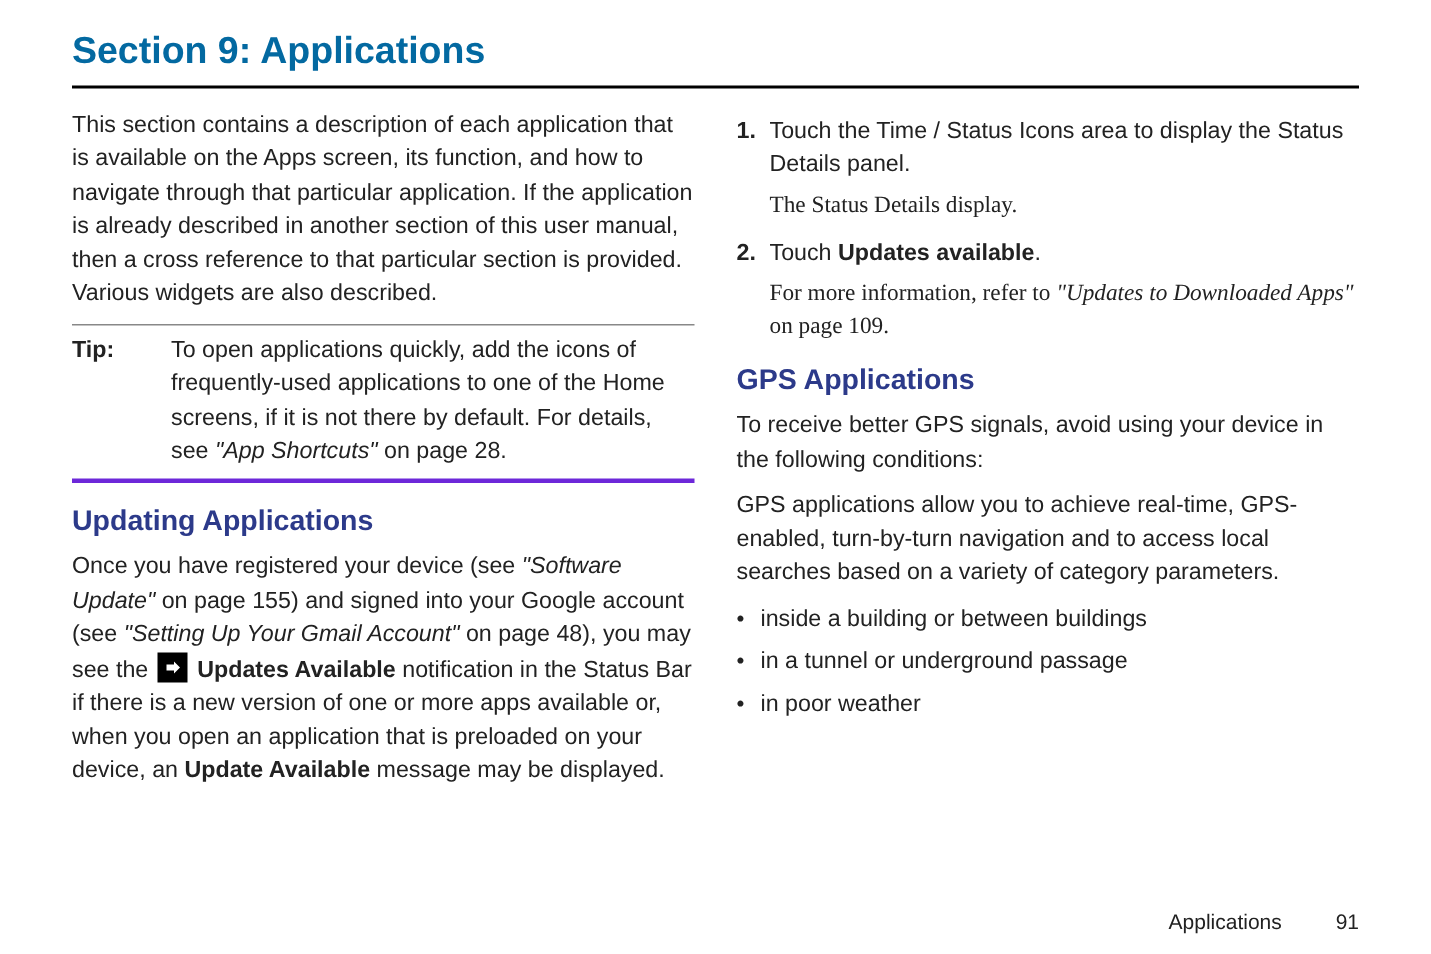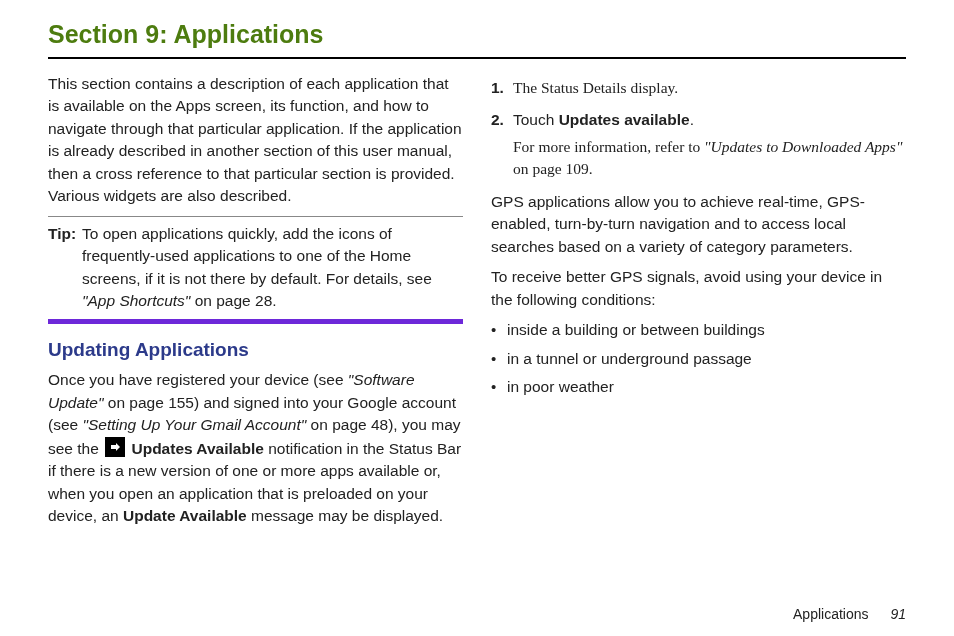--- a/index.html
+++ b/index.html
@@ -6,21 +6,21 @@
     body {
       width: 954px;
       height: 636px;
       background: #fff;
       font-family: Arial, Helvetica, sans-serif;
       color: #222;
       padding: 20px 48px 12px 48px;
       position: relative;
     }
     h1.section-title {
-      color: #4d7c0f;
+      color: #0369a1;
       font-size: 25px;
       font-weight: bold;
       letter-spacing: 0px;
       margin-bottom: 8px;
     }
     .divider {
       border-top: 2px solid #000;
       margin-bottom: 14px;
     }
     .columns {
@@ -33,21 +33,22 @@
       line-height: 1.45;
     }
     .para { margin-bottom: 8px; }
     .tip-row {
       display: flex;
       margin-top: 4px;
       margin-bottom: 12px;
       padding-top: 6px;
       padding-bottom: 6px;
       border-top: 1px solid #888;
-      border-bottom: 5px solid #6d28d9;
+      border-bottom: 3px solid #6d28d9;
+      gap: 32px;
     }
     .tip-label { font-weight: bold; min-width: 34px; }
     .tip-body { flex: 1; }
     h2.sub {
       color: #2c3a8a;
       font-size: 19px;
       font-weight: bold;
       margin-top: 6px;
       margin-bottom: 6px;
     }
@@ -69,21 +70,21 @@
     ol.steps li .num { position: absolute; left: -22px; font-weight: bold; }
     ul.bullets { list-style: none; padding-left: 0; margin-top: 6px; }
     ul.bullets li { position: relative; padding-left: 16px; margin-bottom: 6px; }
     ul.bullets li::before { content: "•"; position: absolute; left: 0; font-size: 15px; }
     .footer {
       position: absolute;
       bottom: 14px;
       right: 48px;
       font-size: 14px;
     }
-    .footer .pg { margin-left: 18px; font-style: italic; }
+    .footer .pg { margin-left: 32px; }
     .step-sub { display: block; margin-top: 4px; font-family: Liberation Serif, serif; }
   </style>
 </head>
 <body>
 
 <h1 class="section-title">Section 9: Applications</h1>
 <div class="divider"></div>
 
 <div class="columns">
   <div class="col">
@@ -101,33 +102,35 @@
       <span>Once you have registered your device (see </span><span class="ital-ref">"Software Update"</span><span> on page 155) and signed into your Google account (see </span><span class="ital-ref">"Setting Up Your Gmail Account"</span><span> on page 48), you may see the </span><span class="icon-box"><svg width="16" height="16" viewBox="0 0 16 16">
             <path d="M3 8 L7 4 L7 6 L12 6 L12 10 L7 10 L7 12 Z" fill="#fff" transform="rotate(180 8 8)"></path>
           </svg></span> <span class="bold">Updates Available</span><span> notification in the Status Bar if there is a new version of one or more apps available or, when you open an application that is preloaded on your device, an </span><span class="bold">Update Available</span><span> message may be displayed.</span>
     </p>
   </div>
 
   <div class="col">
     <ol class="steps">
       <li>
         <span class="num">1.</span>
+        <span>Touch the Time / Status Icons area to display the Status Details panel.</span>
         <span class="step-sub">The Status Details display.</span>
       </li>
       <li>
         <span class="num">2.</span>
         <span>Touch </span><span class="bold">Updates available</span><span>.</span>
         <span class="step-sub">
           <span>For more information, refer to </span><span class="ital-ref">"Updates to Downloaded Apps"</span><span> on page 109.</span>
         </span>
       </li>
     </ol>
 
+    <h2 class="sub">GPS Applications</h2>
+    <p class="para">To receive better GPS signals, avoid using your device in the following conditions:</p>
     <p class="para">GPS applications allow you to achieve real-time, GPS-enabled, turn-by-turn navigation and to access local searches based on a variety of category parameters.</p>
-    <p class="para">To receive better GPS signals, avoid using your device in the following conditions:</p>
     <ul class="bullets">
       <li>inside a building or between buildings</li>
       <li>in a tunnel or underground passage</li>
       <li>in poor weather</li>
     </ul>
   </div>
 </div>
 
 <div class="footer">
   <span>Applications</span>

